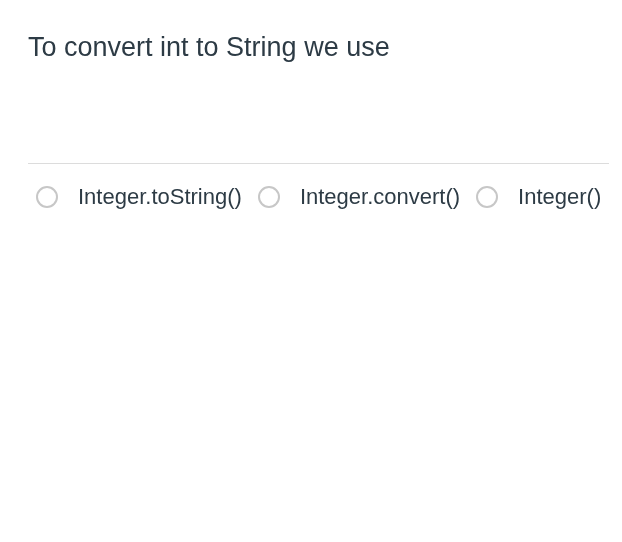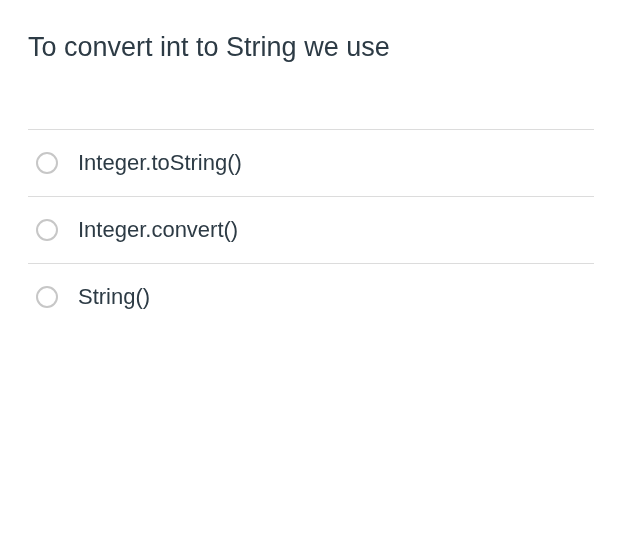--- a/index.html
+++ b/index.html
@@ -11,26 +11,26 @@
       font-family: -apple-system, BlinkMacSystemFont, "Segoe UI", "Helvetica Neue", Arial, sans-serif;
       background: #ffffff;
       width: 622px;
       height: 542px;
       padding: 30px 28px;
     }
     .question-text {
       font-size: 27px;
       color: #2d3b45;
       font-weight: 400;
-      margin-bottom: 64px;
+      margin-bottom: 98px;
       line-height: 1.3;
     }
     .options {
       display: flex;
-      flex-direction: column;
+      flex-direction: row;
       margin-top: 31px;
     }
     .option {
       display: flex;
       align-items: center;
       padding: 20px 8px;
       border-top: 1px solid #dcdcdc;
       cursor: pointer;
     }
     .radio-circle {
@@ -57,15 +57,15 @@
   <label class="option">
     <span class="radio-circle"></span>
     <span class="option-label">Integer.toString()</span>
   </label>
   <label class="option">
     <span class="radio-circle"></span>
     <span class="option-label">Integer.convert()</span>
   </label>
   <label class="option">
     <span class="radio-circle"></span>
-    <span class="option-label">String()</span>
+    <span class="option-label">Integer()</span>
   </label>
 </div>
 
 </body></html>

